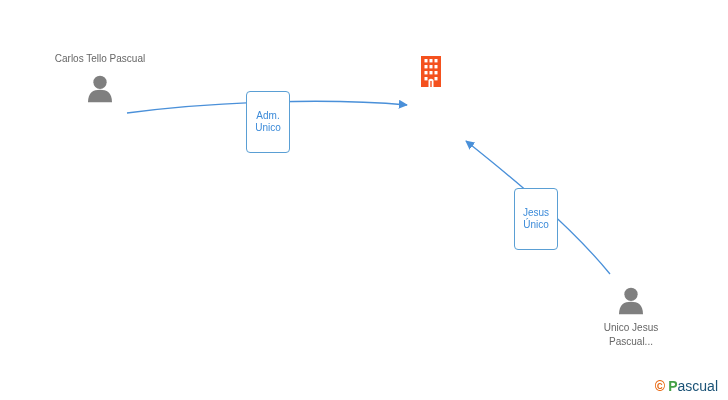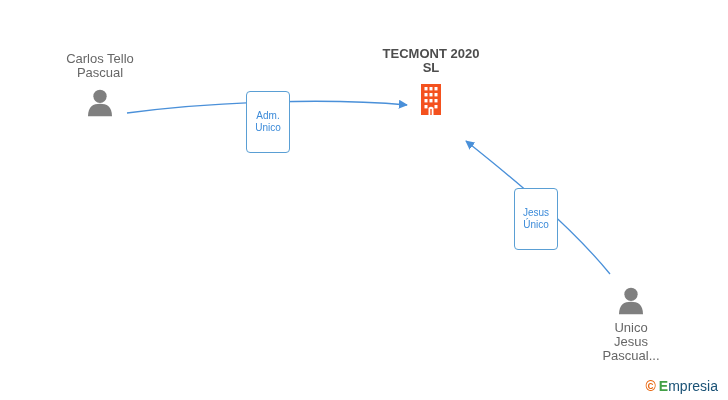--- a/index.html
+++ b/index.html
@@ -22,21 +22,21 @@
     pointer-events: none;
   }
   .node {
     position: absolute;
     display: flex;
     flex-direction: column;
     align-items: center;
     cursor: pointer;
   }
   .node-label {
-    font-size: 13px;
+    font-size: 10px;
     line-height: 14px;
     color: #666666;
     text-align: center;
   }
   .node-label.company {
     font-weight: bold;
     color: #4d4d4d;
   }
   #node-carlos { left: 50px; top: 52px; width: 100px; }
   #node-carlos .icon-wrap { margin-top: 7px; }
@@ -103,21 +103,20 @@
     <div class="node-label">Carlos Tello Pascual</div>
     <span class="icon-wrap">
       <svg viewBox="0 0 24 24" width="32" height="32">
         <circle cx="12" cy="7" r="5" fill="#7f7f7f"></circle>
         <path d="M3,22 C3,14.5 7,12.5 12,12.5 C17,12.5 21,14.5 21,22 Z" fill="#7f7f7f"></path>
       </svg>
     </span>
   </div>
 
   <div class="node" id="node-tecmont">
-    <div class="node-label company">TECMONT 2020 SL</div>
     <span class="icon-wrap">
       <svg viewBox="0 0 24 31" width="24" height="31">
         <rect x="2" y="0" width="20" height="31" fill="#f4511e"></rect>
         <rect x="5.5" y="3" width="3" height="3.4" fill="#ffffff"></rect>
         <rect x="10.5" y="3" width="3" height="3.4" fill="#ffffff"></rect>
         <rect x="15.5" y="3" width="3" height="3.4" fill="#ffffff"></rect>
         <rect x="5.5" y="9" width="3" height="3.4" fill="#ffffff"></rect>
         <rect x="10.5" y="9" width="3" height="3.4" fill="#ffffff"></rect>
         <rect x="15.5" y="9" width="3" height="3.4" fill="#ffffff"></rect>
         <rect x="5.5" y="15" width="3" height="3.4" fill="#ffffff"></rect>
@@ -139,16 +138,16 @@
       </svg>
     </span>
     <div class="node-label">Unico Jesus Pascual...</div>
   </div>
 
   <div class="edge-label" id="edge-label-adm">Adm. Unico</div>
   <div class="edge-label" id="edge-label-socio">Jesus Único</div>
 
   <div class="logo">
     <span class="copy">©</span>
-    <span class="brand">Empresia</span>
+    <span class="brand">Pascual</span>
   </div>
 
 </div>
 
 </body></html>

